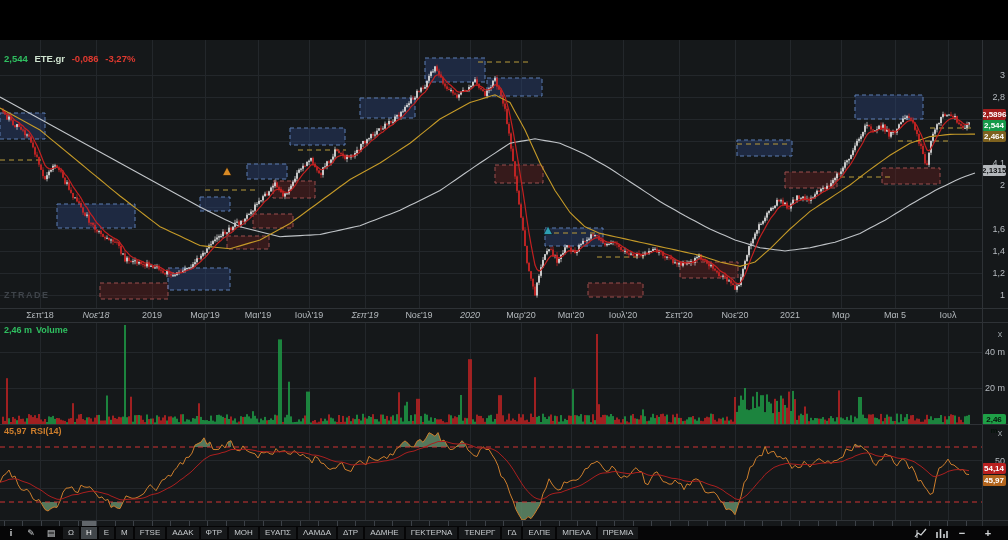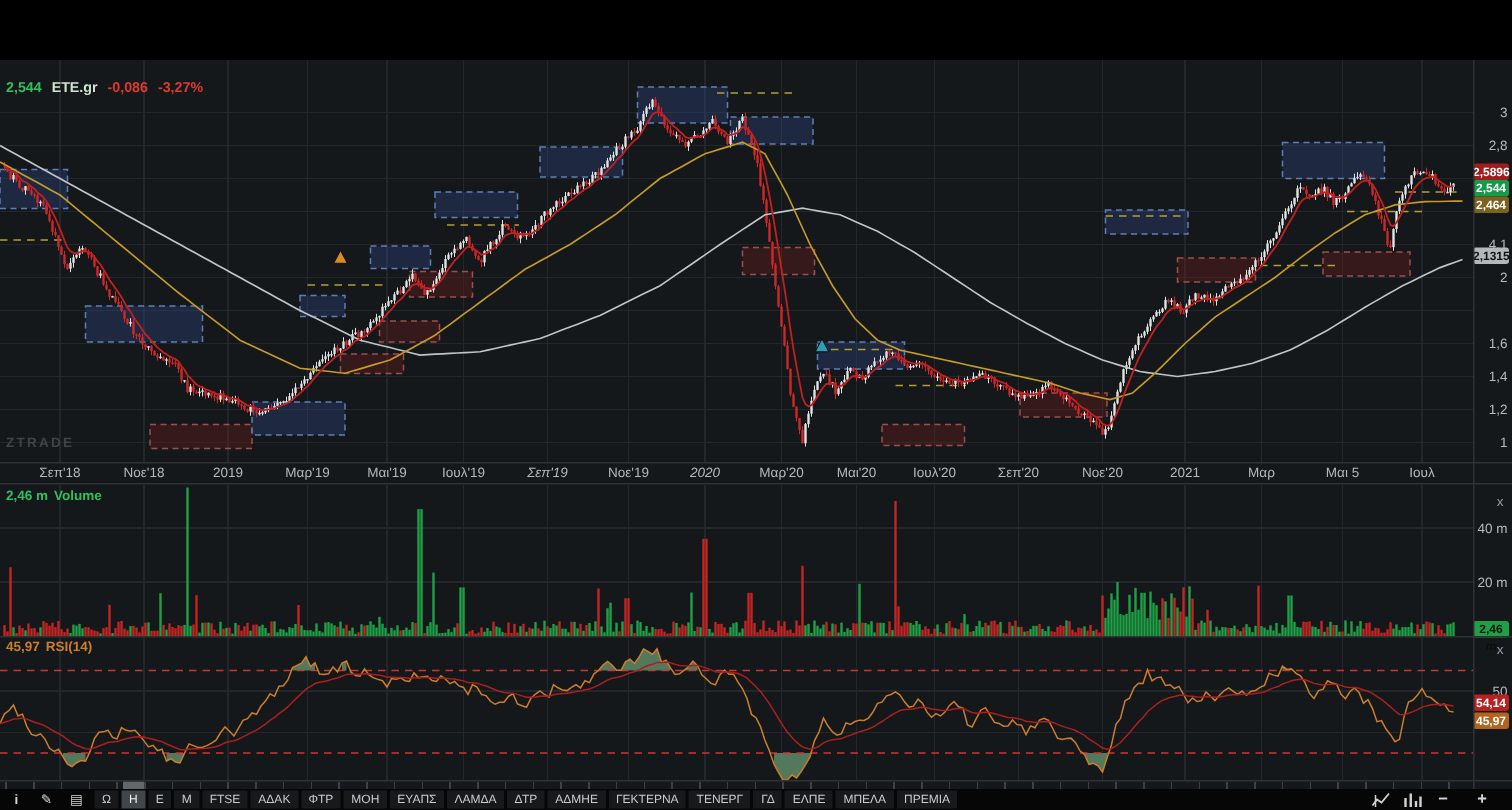--- a/index.html
+++ b/index.html
@@ -1094,21 +1094,21 @@
         <line x1="969" y1="82.1" x2="969" y2="87.2" stroke="#e2e2e2" stroke-width="0.7"></line>
         <rect x="968.2" y="82.4" width="1.6" height="2.2" fill="#e2e2e2"></rect>
         <polyline points="0,57.0 5,59.8 10,62.5 15,65.3 20,68.0 25,70.8 30,73.5 35,76.3 40,79.0 45,81.8 50,84.5 55,87.3 60,90.0 65,92.8 70,95.5 75,98.3 80,101.0 85,103.8 90,106.5 95,109.3 100,112.0 105,114.8 110,117.5 115,120.3 120,123.0 125,125.8 130,128.5 135,131.3 140,134.0 145,136.8 150,139.5 155,142.3 160,145.0 165,147.8 170,150.5 175,153.3 180,156.0 185,158.8 190,161.5 195,164.3 200,167.0 205,169.5 210,171.9 215,174.4 220,176.9 225,179.4 230,181.8 235,184.3 240,186.8 245,188.0 250,189.3 255,190.5 260,191.7 265,193.0 270,194.2 275,195.5 280,196.7 285,196.4 290,196.1 295,195.9 300,195.6 305,195.3 310,195.1 315,194.8 320,194.5 325,193.4 330,192.3 335,191.2 340,190.1 345,189.0 350,187.9 355,186.8 360,185.7 365,183.8 370,181.8 375,179.9 380,178.0 385,176.1 390,174.2 395,172.2 400,170.3 405,167.8 410,165.3 415,162.9 420,160.4 425,157.9 430,155.4 435,153.0 440,150.5 445,147.1 450,143.6 455,140.2 460,136.8 465,133.3 470,129.9 475,126.4 480,123.0 485,119.7 490,116.4 495,113.1 500,109.8 505,106.5 510,103.2 515,102.3 520,101.4 525,100.6 530,99.7 535,98.8 540,99.7 545,100.6 550,101.4 555,102.3 560,103.2 565,105.4 570,107.6 575,109.8 580,112.0 585,114.2 590,117.1 595,119.9 600,122.8 605,125.6 610,128.5 615,131.8 620,135.1 625,138.4 630,141.7 635,145.0 640,148.3 645,151.6 650,154.9 655,158.2 660,161.5 665,164.4 670,167.2 675,170.1 680,172.9 685,175.8 690,178.4 695,181.1 700,183.7 705,186.4 710,189.0 715,191.2 720,193.4 725,195.6 730,197.8 735,200.0 740,201.5 745,203.1 750,204.6 755,206.2 760,207.7 765,208.4 770,209.0 775,209.7 780,210.3 785,211.0 790,210.3 795,209.7 800,209.0 805,208.4 810,207.7 815,206.6 820,205.5 825,204.4 830,203.3 835,202.2 840,200.4 845,198.7 850,196.9 855,195.2 860,193.4 865,190.8 870,188.1 875,185.5 880,182.8 885,180.2 890,177.1 895,174.0 900,171.0 905,167.9 910,164.8 915,161.9 920,159.1 925,156.2 930,153.4 935,150.5 940,148.1 945,145.7 950,143.2 955,140.8 960,138.4 965,136.6 970,134.8 975,133.0" class="ma-slow" fill="none"></polyline>
         <polyline points="0,68.0 5,70.7 10,73.5 15,76.3 20,79.0 25,81.7 30,84.5 35,87.3 40,90.0 45,94.1 50,98.3 55,102.4 60,106.5 65,110.6 70,114.7 75,118.9 80,123.0 85,127.1 90,131.3 95,135.4 100,139.5 105,143.6 110,147.8 115,151.9 120,156.0 125,159.8 130,163.7 135,167.6 140,171.4 145,175.3 150,179.1 155,182.9 160,186.8 165,189.1 170,191.5 175,193.8 180,196.1 185,198.5 190,200.8 195,203.2 200,205.5 205,206.1 210,206.6 215,207.2 220,207.7 225,208.3 230,208.8 235,207.3 240,205.9 245,204.4 250,202.9 255,201.5 260,200.0 265,197.3 270,194.5 275,191.8 280,189.0 285,186.3 290,183.5 295,179.8 300,176.2 305,172.5 310,168.8 315,165.2 320,161.5 325,157.8 330,154.2 335,150.5 340,146.8 345,143.2 350,139.5 355,136.8 360,134.0 365,131.3 370,128.5 375,125.7 380,123.0 385,119.7 390,116.4 395,113.1 400,109.8 405,106.5 410,103.2 415,99.2 420,95.1 425,91.1 430,87.1 435,83.0 440,79.0 445,76.3 450,73.5 455,70.8 460,68.0 465,65.2 470,62.5 475,61.0 480,59.4 485,57.9 490,56.3 495,54.8 500,57.4 505,59.9 510,62.5 515,71.7 520,80.8 525,90.0 530,101.0 535,112.0 540,123.0 545,132.2 550,141.3 555,150.5 560,157.8 565,165.2 570,172.5 575,177.3 580,182.0 585,186.8 590,189.0 595,191.2 600,193.4 605,194.5 610,195.6 615,196.7 620,197.8 625,198.9 630,200.0 635,201.1 640,202.2 645,203.3 650,204.4 655,205.5 660,206.6 665,207.7 670,208.8 675,209.9 680,211.0 685,212.1 690,213.2 695,214.3 700,215.4 705,217.0 710,218.7 715,220.3 720,222.0 725,223.1 730,224.2 735,225.3 740,226.4 745,224.9 750,223.5 755,222.0 760,217.6 765,213.2 770,208.8 775,203.9 780,198.9 785,193.9 790,189.0 795,184.6 800,180.2 805,175.8 810,171.4 815,168.1 820,164.8 825,161.5 830,158.2 835,154.9 840,151.6 845,148.3 850,145.0 855,141.1 860,137.3 865,133.4 870,129.6 875,126.0 880,122.4 885,118.9 890,115.3 895,112.3 900,109.2 905,106.2 910,103.2 915,101.5 920,99.9 925,98.3 930,96.6 935,96.1 940,95.5 945,94.9 950,94.4 955,94.3 960,94.3 965,94.2 970,94.1 975,94.1" class="ma-mid" fill="none"></polyline>
         <polyline points="3,71.2 5,72.1 7,73.9 9,74.6 11,76.0 13,78.3 15,80.5 17,81.4 19,82.8 21,84.5 23,86.0 25,88.3 27,89.8 29,91.5 31,94.3 33,97.5 35,101.8 37,105.6 39,110.3 41,115.2 43,120.4 45,125.1 47,127.6 49,128.6 51,128.9 53,128.2 55,127.5 57,127.5 59,128.2 61,129.0 63,131.2 65,134.3 67,136.3 69,139.7 71,143.0 73,146.7 75,149.4 77,152.4 79,155.0 81,158.1 83,161.8 85,165.3 87,167.6 89,171.4 91,174.3 93,176.9 95,180.1 97,183.0 99,184.9 101,187.2 103,189.6 105,191.8 107,193.3 109,195.0 111,196.2 113,197.6 115,198.6 117,199.4 119,201.1 121,204.2 123,206.5 125,210.2 127,212.1 129,214.3 131,216.3 133,217.5 135,218.2 137,219.5 139,220.1 141,221.0 143,221.9 145,223.0 147,222.8 149,223.8 151,224.3 153,225.2 155,225.8 157,225.8 159,226.7 161,227.7 163,229.0 165,230.3 167,230.5 169,231.3 171,232.4 173,233.1 175,233.5 177,233.2 179,232.9 181,232.8 183,232.3 185,231.3 187,230.5 189,229.8 191,229.2 193,227.9 195,226.5 197,224.4 199,223.0 201,221.2 203,219.1 205,217.5 207,215.3 209,212.8 211,210.6 213,208.3 215,206.1 217,203.9 219,202.0 221,200.5 223,198.3 225,197.2 227,195.9 229,193.8 231,192.9 233,191.4 235,189.2 237,187.3 239,186.7 241,185.2 243,184.3 245,182.9 247,180.9 249,179.2 251,177.3 253,175.6 255,172.8 257,170.6 259,168.2 261,166.2 263,163.7 265,161.2 267,159.7 269,157.6 271,155.1 273,152.8 275,150.2 277,149.5 279,149.3 281,150.1 283,151.7 285,152.1 287,152.5 289,151.7 291,150.2 293,148.1 295,145.7 297,142.5 299,139.3 301,136.6 303,133.9 305,131.9 307,129.5 309,127.3 311,124.9 313,124.6 315,125.3 317,126.6 319,128.2 321,129.9 323,129.3 325,128.6 327,126.7 329,125.8 331,124.2 333,122.3 335,119.1 337,117.0 339,116.1 341,115.4 343,115.4 345,116.3 347,116.0 349,116.4 351,116.1 353,116.2 355,115.4 357,114.0 359,113.0 361,110.8 363,108.3 365,107.1 367,105.1 369,103.4 371,101.1 373,99.7 375,98.4 377,96.5 379,94.4 381,93.1 383,91.9 385,89.9 387,88.5 389,86.6 391,85.6 393,84.6 395,82.6 397,80.6 399,79.6 401,77.7 403,76.1 405,73.8 407,71.6 409,69.6 411,66.7 413,64.9 415,63.1 417,60.1 419,58.0 421,55.5 423,53.7 425,52.1 427,49.3 429,46.0 431,42.4 433,39.7 435,36.3 437,35.0 439,34.8 441,35.5 443,37.6 445,39.8 447,42.1 449,44.1 451,45.5 453,47.5 455,49.3 457,51.4 459,52.1 461,52.0 463,51.5 465,51.3 467,51.2 469,50.1 471,49.0 473,47.2 475,45.2 477,44.9 479,45.6 481,46.6 483,47.7 485,49.7 487,49.9 489,49.5 491,48.9 493,46.9 495,44.7 497,45.2 499,46.3 501,48.6 503,52.4 505,56.5 507,63.3 509,70.9 511,80.4 513,90.6 515,102.0 517,114.2 519,126.8 521,139.5 523,152.2 525,165.6 527,180.0 529,192.8 531,204.3 533,214.8 535,225.0 537,229.4 539,231.0 541,230.1 543,227.5 545,224.2 547,220.9 549,218.0 551,215.9 553,215.9 555,215.7 557,217.5 559,217.8 561,217.1 563,216.1 565,213.9 567,211.8 569,210.7 571,211.0 573,210.7 575,211.3 577,211.3 579,209.7 581,208.3 583,206.4 585,205.1 587,203.8 589,202.5 591,200.4 593,199.2 595,198.1 597,197.6 599,198.2 601,198.6 603,199.7 605,201.1 607,201.8 609,202.3 611,202.4 613,202.3 615,202.5 617,203.0 619,204.0 621,205.5 623,206.9 625,207.9 627,209.3 629,210.6 631,211.4 633,212.5 635,213.3 637,213.3 639,213.7 641,214.3 643,214.4 645,214.0 647,214.0 649,213.3 651,212.7 653,211.8 655,211.0 657,211.4 659,211.2 661,211.3 663,212.5 665,213.8 667,214.5 669,215.2 671,216.1 673,217.9 675,219.0 677,220.4 679,221.1 681,222.2 683,222.5 685,222.7 687,222.9 689,222.9 691,222.5 693,222.5 695,221.4 697,220.3 699,218.9 701,219.0 703,219.4 705,219.7 707,220.6 709,222.0 711,222.8 713,224.3 715,225.8 717,227.5 719,229.6 721,231.4 723,232.5 725,233.6 727,235.5 729,236.8 731,238.4 733,240.0 735,242.5 737,243.4 739,243.8 741,242.1 743,238.8 745,234.4 747,229.6 749,223.7 751,218.6 753,213.7 755,208.7 757,204.0 759,199.1 761,195.3 763,191.7 765,188.2 767,184.4 769,181.0 771,177.8 773,175.3 775,172.9 777,169.6 779,167.5 781,165.7 783,165.4 785,164.7 787,165.6 789,166.4 791,165.7 793,164.2 795,163.2 797,161.3 799,160.7 801,160.1 803,159.2 805,159.4 807,159.2 809,159.6 811,159.1 813,158.7 815,157.6 817,155.9 819,154.8 821,153.3 823,151.9 825,151.1 827,149.8 829,148.9 831,147.5 833,145.6 835,143.7 837,141.2 839,139.4 841,137.4 843,134.9 845,131.8 847,128.9 849,126.4 851,123.6 853,120.2 855,116.6 857,112.7 859,109.2 861,106.0 863,102.5 865,98.3 867,94.9 869,92.8 871,91.9 873,91.6 875,91.3 877,90.8 879,89.5 881,89.3 883,88.1 885,89.0 887,89.0 889,90.9 891,91.2 893,91.3 895,91.6 897,91.0 899,89.3 901,87.5 903,85.3 905,83.5 907,81.7 909,80.8 911,80.5 913,81.0 915,83.2 917,85.9 919,90.4 921,94.3 923,99.2 925,105.2 927,110.1 929,110.8 931,108.3 933,104.7 935,100.9 937,96.7 939,93.3 941,89.2 943,85.4 945,83.1 947,81.1 949,79.5 951,78.6 953,78.3 955,77.7 957,78.9 959,80.2 961,81.6 963,83.2 965,84.4 967,84.4 969,83.9" class="ma-fast" fill="none"></polyline>
         <path d="M227 127L231.5 135.5L222.5 135.5Z" fill="#d98a25" stroke="#0a0a0a" stroke-width="0.6"></path>
         <path d="M548 186L552.5 194.5L543.5 194.5Z" fill="#2d9fb3" stroke="#0a0a0a" stroke-width="0.6"></path>
       </svg>
     <div id="time-axis">
         <div class="tlabel" style="left: 40px;">Σεπ'18</div>
-        <div class="tlabel" style="left: 96px;">Νοε'18</div>
+        <div class="tlabel" style="left: 96px; font-style: italic;">Νοε'18</div>
         <div class="tlabel" style="left: 152px;">2019</div>
         <div class="tlabel" style="left: 205px;">Μαρ'19</div>
         <div class="tlabel" style="left: 258px;">Μαι'19</div>
         <div class="tlabel" style="left: 309px;">Ιουλ'19</div>
         <div class="tlabel" style="left: 365px; font-style: italic;">Σεπ'19</div>
         <div class="tlabel" style="left: 419px;">Νοε'19</div>
         <div class="tlabel" style="left: 470px; font-style: italic;">2020</div>
         <div class="tlabel" style="left: 521px;">Μαρ'20</div>
         <div class="tlabel" style="left: 571px;">Μαι'20</div>
         <div class="tlabel" style="left: 623px;">Ιουλ'20</div>

